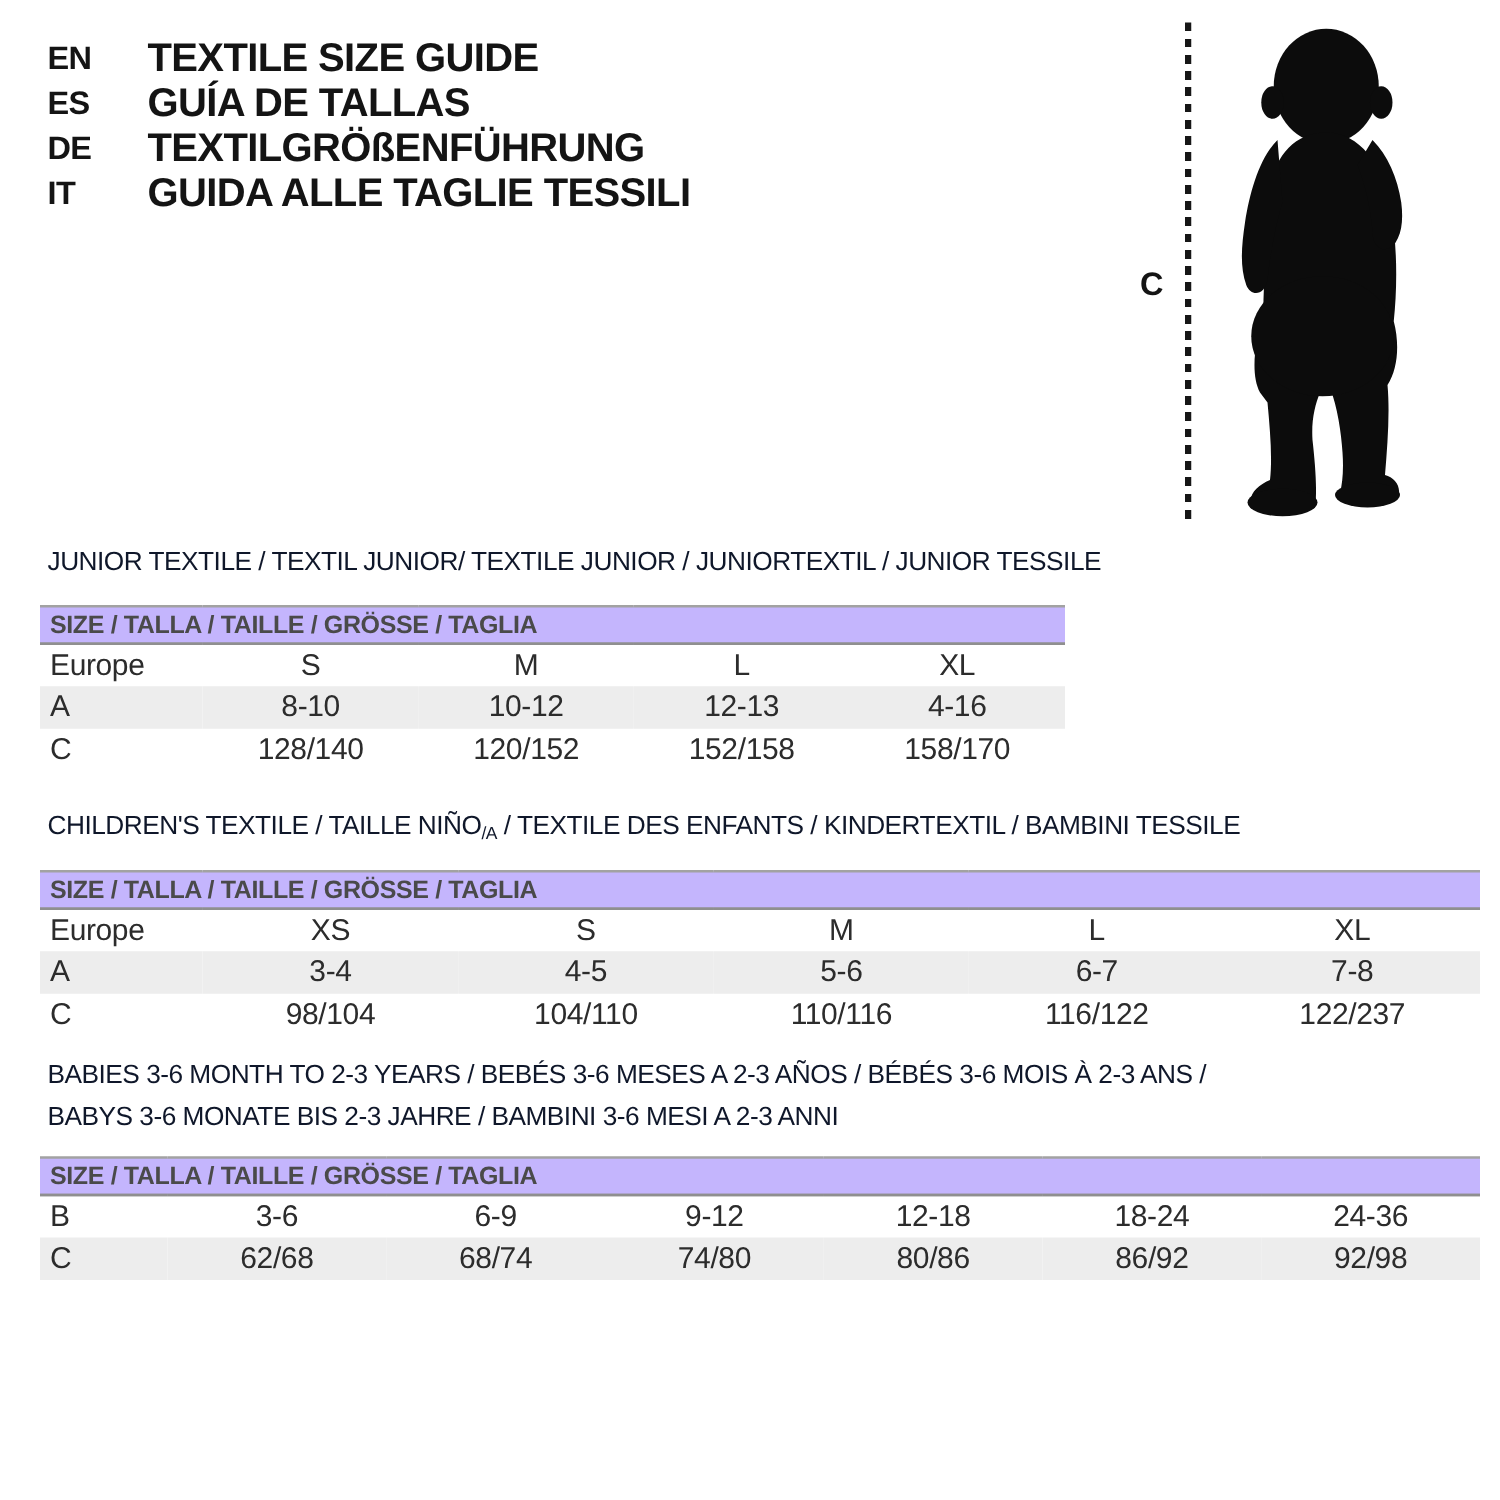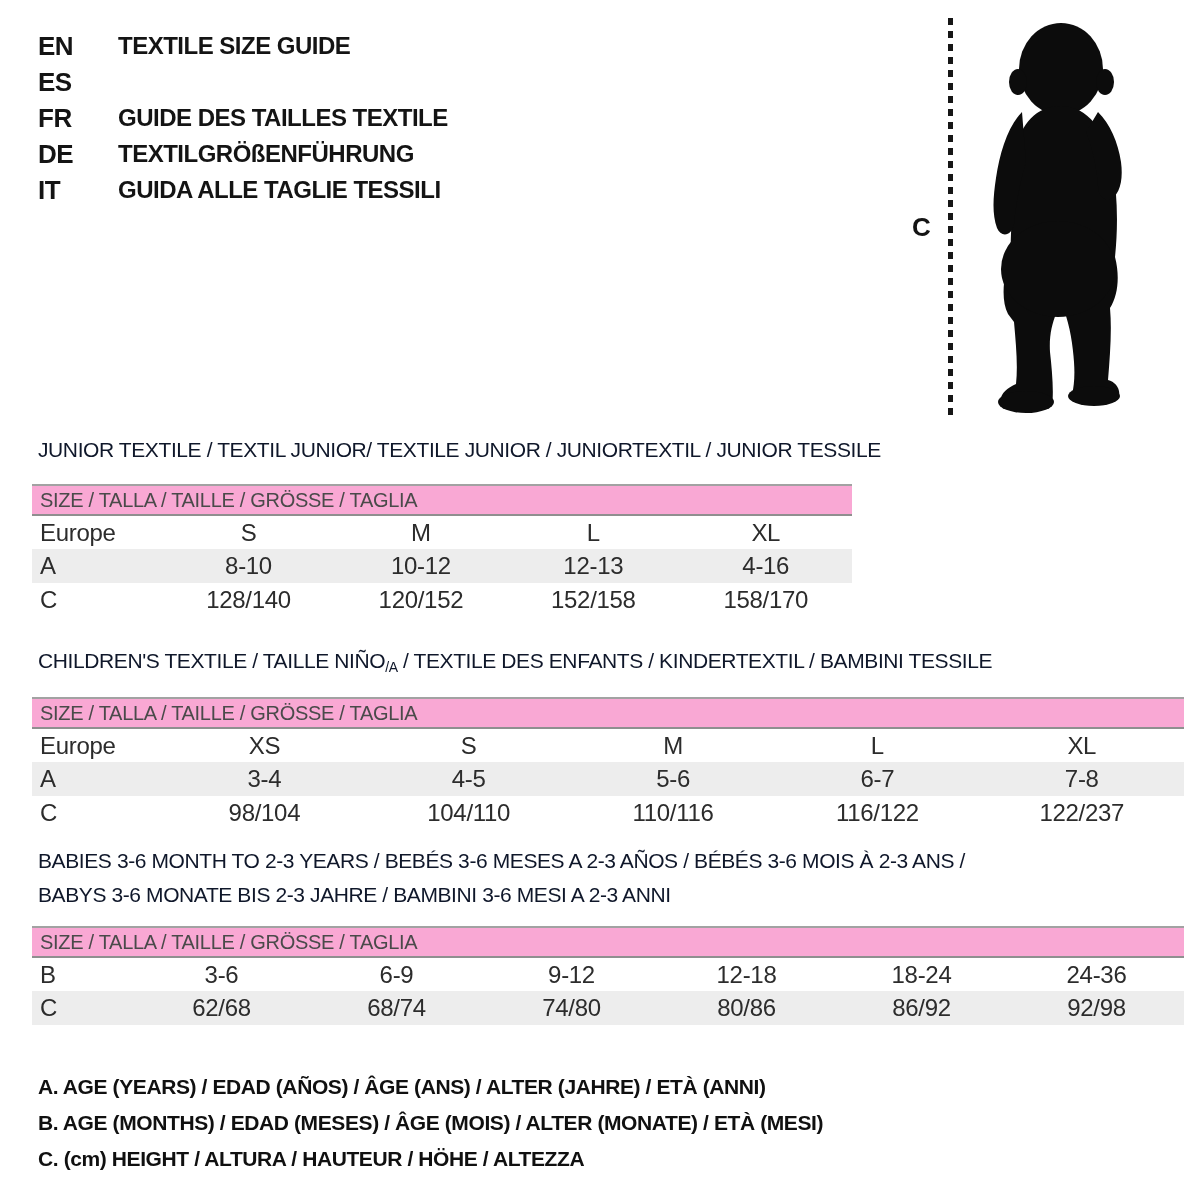--- a/index.html
+++ b/index.html
@@ -14,21 +14,21 @@
 
   
   .top { position: relative; height: 430px; }
   .langs { position: absolute; top: 28px; left: 38px; }
   .lang-row { display: flex; line-height: 36px; }
   .lang-code {
     width: 80px; font-size: 26px; font-weight: 700;
     letter-spacing: -0.5px; color: #141414;
   }
   .lang-label {
-    font-size: 24px; font-weight: 700;
+    font-size: 32px; font-weight: 700;
     letter-spacing: -0.5px; color: #141414; white-space: nowrap;
   }
 
   .figure { position: absolute; top: 14px; left: 900px; width: 270px; height: 408px; }
   .c-label {
     position: absolute; left: 12px; top: 198px;
     font-size: 26px; font-weight: 700; color: #141414;
   }
   .dash-line {
     position: absolute; left: 48px; top: 4px; width: 5px; height: 398px;
@@ -45,22 +45,22 @@
   .h-junior { margin-top: 8px; }
   .h-children { margin-top: 32px; }
   .h-babies { margin-top: 14px; line-height: 34px; }
 
   
   .size-table {
     border-collapse: collapse; table-layout: fixed;
     margin-left: 32px; margin-top: 22px;
   }
   .size-table th {
-    background: #f9a8d4; color: #4a4a4a; text-align: left;
-    font-size: 20px; font-weight: 400; letter-spacing: -0.3px;
+    background: #c4b5fd; color: #4a4a4a; text-align: left;
+    font-size: 20px; font-weight: 700; letter-spacing: -0.3px;
     height: 30px; padding: 2px 8px;
     border-top: 2px solid #a2a2a2; border-bottom: 2px solid #8f8f8f;
   }
   .size-table td {
     font-size: 24px; font-weight: 400; color: #2c2c2c;
     letter-spacing: -0.3px; text-align: center; height: 34px; padding: 0;
   }
   .size-table td.lbl { text-align: left; padding-left: 8px; }
   .size-table tr.shade td { background: #ededed; }
 
@@ -81,24 +81,21 @@
 <div class="page">
 
   <div class="top">
     <div class="langs">
       <div class="lang-row">
         <span class="lang-code">EN</span>
         <span class="lang-label">TEXTILE SIZE GUIDE</span>
       </div>
       <div class="lang-row">
         <span class="lang-code">ES</span>
-      </div>
-      <div class="lang-row">
-        <span class="lang-code">FR</span>
-        <span class="lang-label">GUIDE DES TAILLES TEXTILE</span>
+        <span class="lang-label">GUÍA DE TALLAS</span>
       </div>
       <div class="lang-row">
         <span class="lang-code">DE</span>
         <span class="lang-label">TEXTILGRÖßENFÜHRUNG</span>
       </div>
       <div class="lang-row">
         <span class="lang-code">IT</span>
         <span class="lang-label">GUIDA ALLE TAGLIE TESSILI</span>
       </div>
     </div>
@@ -249,19 +246,14 @@
         <td>62/68</td>
         <td>68/74</td>
         <td>74/80</td>
         <td>80/86</td>
         <td>86/92</td>
         <td>92/98</td>
       </tr>
     </tbody>
   </table>
 
-  <div class="legend">
-    <div class="legend-line">A. AGE (YEARS) / EDAD (AÑOS) / ÂGE (ANS) / ALTER (JAHRE) / ETÀ (ANNI)</div>
-    <div class="legend-line">B. AGE (MONTHS) / EDAD (MESES) / ÂGE (MOIS) / ALTER (MONATE) / ETÀ (MESI)</div>
-    <div class="legend-line">C. (cm) HEIGHT / ALTURA / HAUTEUR / HÖHE / ALTEZZA</div>
-  </div>
 
 </div>
 
 </body></html>

